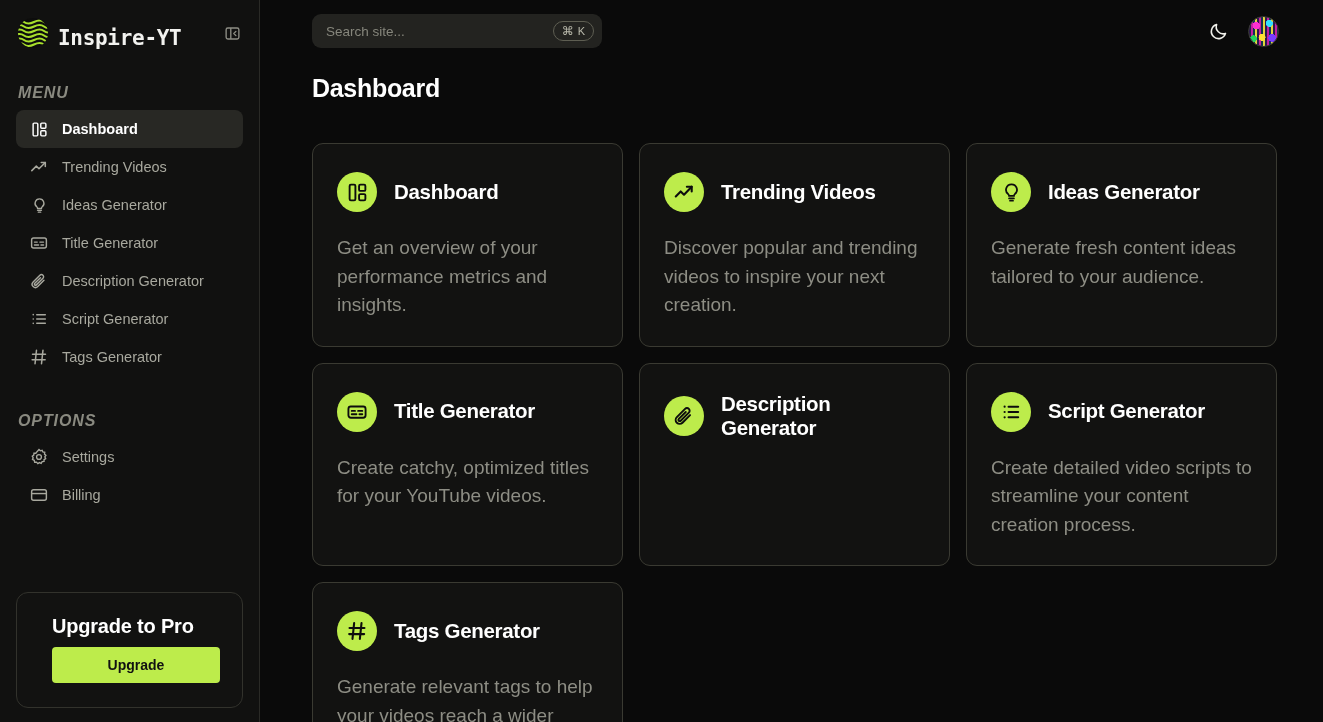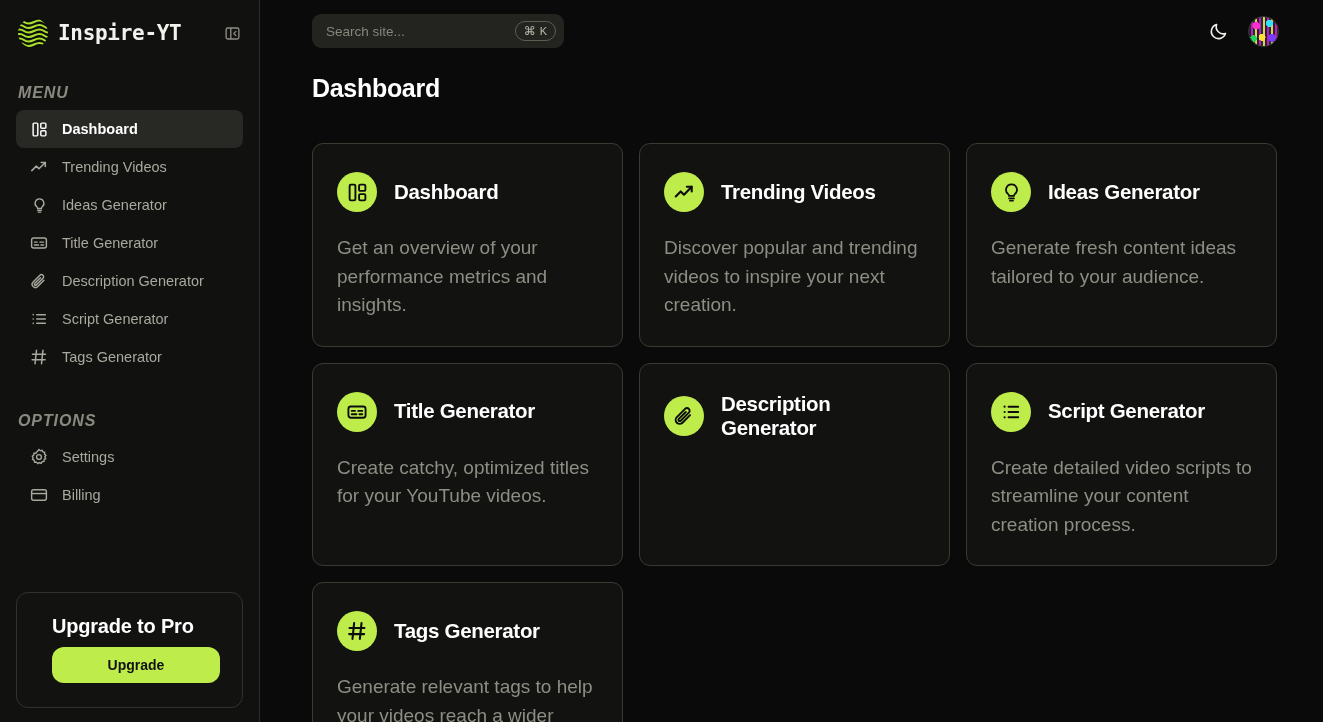--- a/index.html
+++ b/index.html
@@ -34,21 +34,21 @@
 
   .brand-row {
     height: 62px;
     display: flex;
     align-items: center;
     justify-content: space-between;
     padding-top: 4px;
   }
   .brand {
     display: flex;
-    align-items: center;
+    align-items: flex-end;
     gap: 8px;
   }
   .brand-logo { width: 34px; height: 34px; display: block; }
   .brand-name {
     font-family: "DejaVu Sans Mono", monospace;
     font-size: 21px;
     font-weight: 700;
     color: #f2f2ef;
     letter-spacing: -0.3px;
     white-space: nowrap;
@@ -125,21 +125,21 @@
     display: block;
     width: 100%;
     height: 36px;
     line-height: 36px;
     text-align: center;
     background: #bdec4b;
     color: #111;
     font-size: 14px;
     font-weight: 600;
     border: none;
-    border-radius: 12px;
+    border-radius: 4px;
     cursor: pointer;
     font-family: "Liberation Sans", sans-serif;
   }
 
   
   .main {
     flex: 1 1 auto;
     height: 722px;
     background: #0a0a0a;
     display: flex;
@@ -150,21 +150,21 @@
   .topbar {
     height: 62px;
     flex: 0 0 62px;
     display: flex;
     align-items: center;
     justify-content: space-between;
     padding: 0 44px 0 52px;
   }
 
   .search-box {
-    width: 252px;
+    width: 290px;
     height: 34px;
     background: #232320;
     border-radius: 9px;
     display: flex;
     align-items: center;
     padding: 0 8px 0 14px;
     cursor: text;
   }
   .search-input {
     flex: 1;

